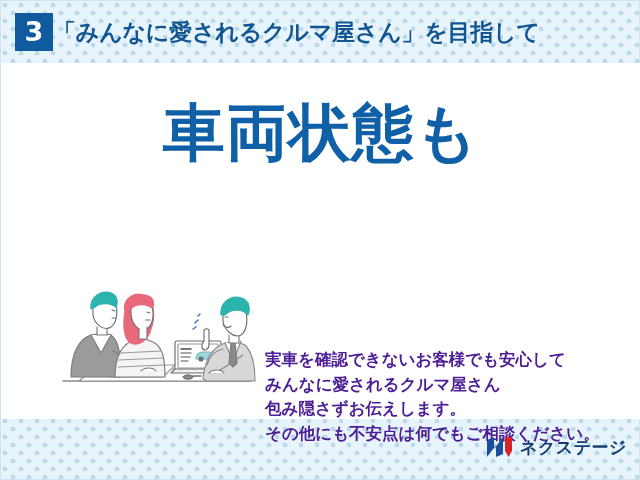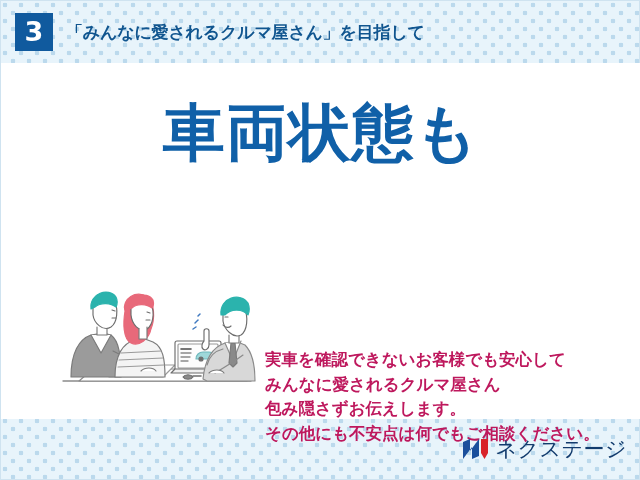--- a/index.html
+++ b/index.html
@@ -44,23 +44,22 @@
     background: #105a9e;
     color: #ffffff;
     font-size: 27px;
     font-weight: bold;
     line-height: 38px;
     text-align: center;
     flex: 0 0 auto;
     font-family: "DejaVu Sans", sans-serif;
   }
   #header-title {
-    margin-left: 13px;
     color: #10558f;
-    font-size: 17px;
+    font-size: 23px;
     font-weight: bold;
     letter-spacing: -0.2px;
     white-space: nowrap;
   }
 
   
   #panel {
     position: absolute;
     left: 0;
     top: 62px;
@@ -105,21 +104,21 @@
     left: 56px;
     top: 2px;
     width: 200px;
     height: 118px;
   }
   #paragraph {
     position: absolute;
     left: 264px;
     top: 72px;
     width: 360px;
-    color: #be185d;
+    color: #4c1d95;
     font-size: 16.5px;
     line-height: 24.5px;
     font-weight: bold;
     white-space: nowrap;
   }
   #paragraph div { white-space: nowrap; }
 
   
   #footer {
     position: absolute;
@@ -136,22 +135,22 @@
     align-items: center;
   }
   #logo-mark {
     width: 34px;
     height: 24px;
     flex: 0 0 auto;
   }
   #logo-text {
     margin-left: 0;
     color: #123b6d;
-    font-size: 21px;
-    font-weight: normal;
+    font-size: 17px;
+    font-weight: bold;
     letter-spacing: 0.5px;
     white-space: nowrap;
   }
 </style>
 </head>
 <body>
 
 <div id="banner">
 
   <div id="header">

